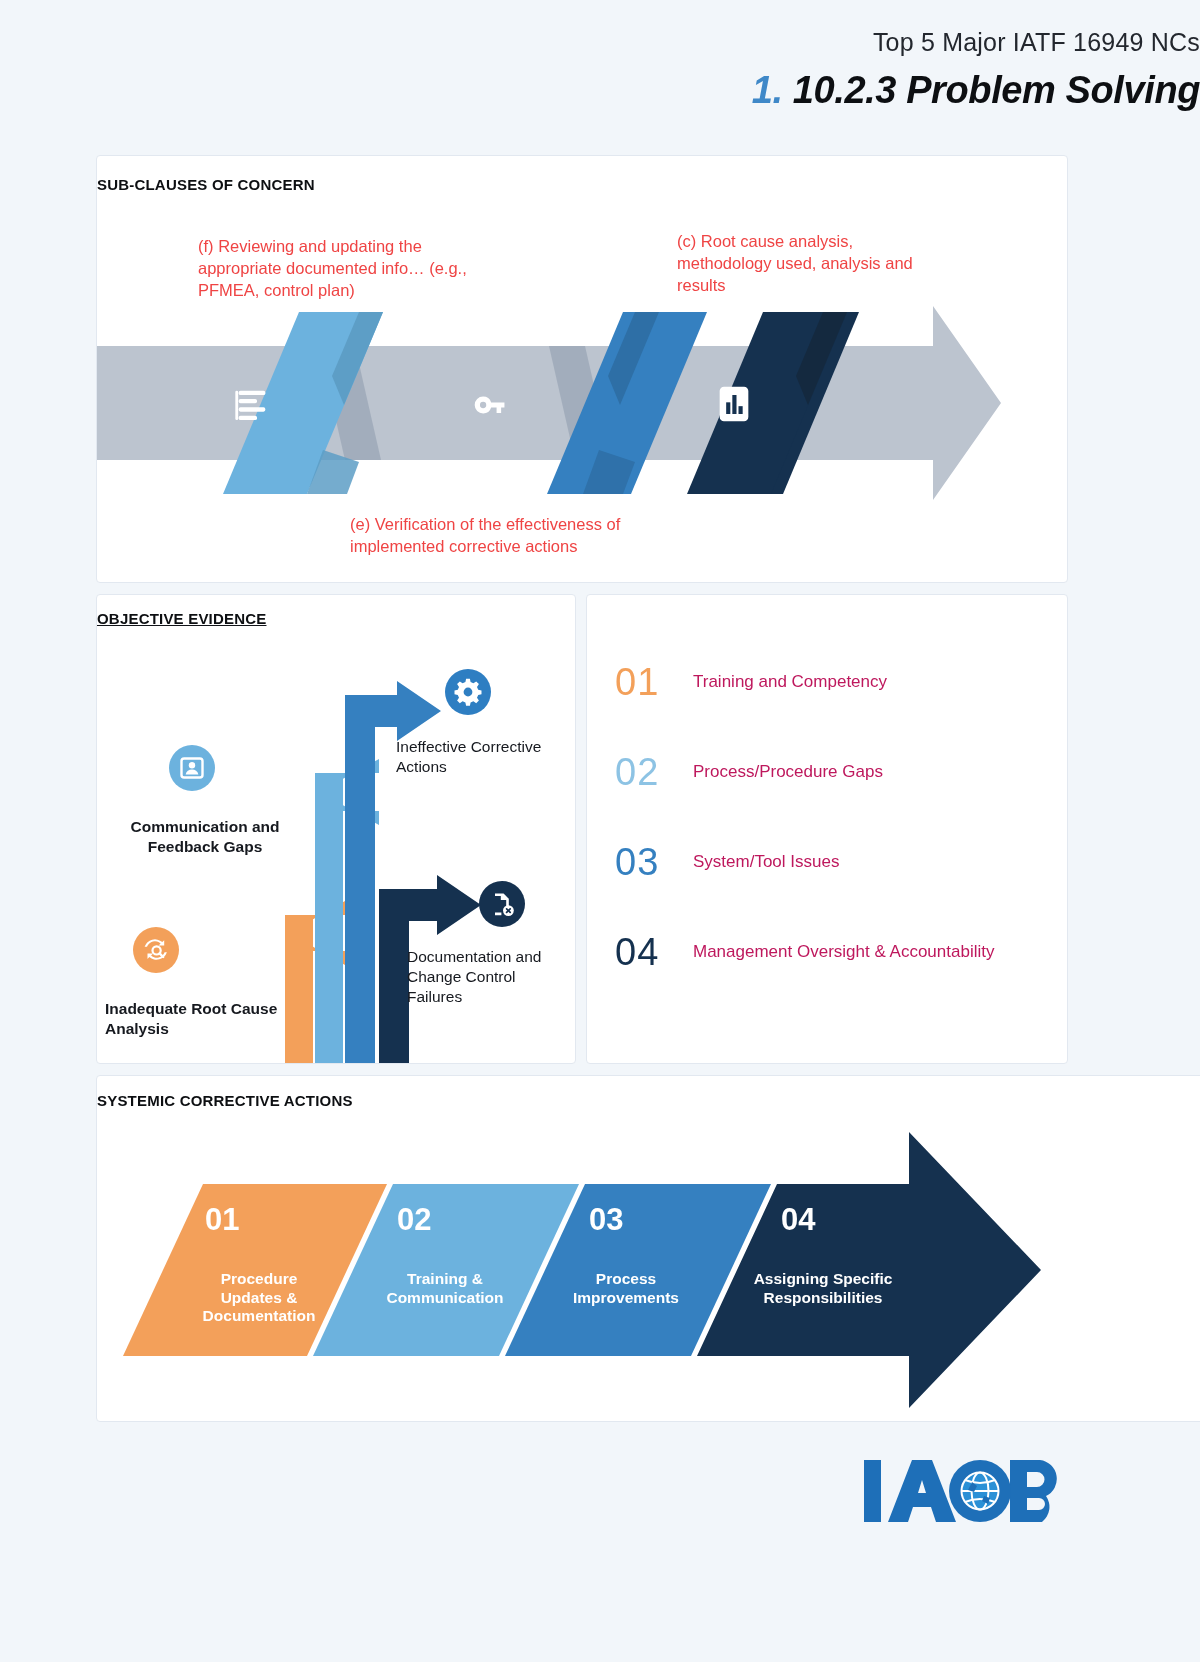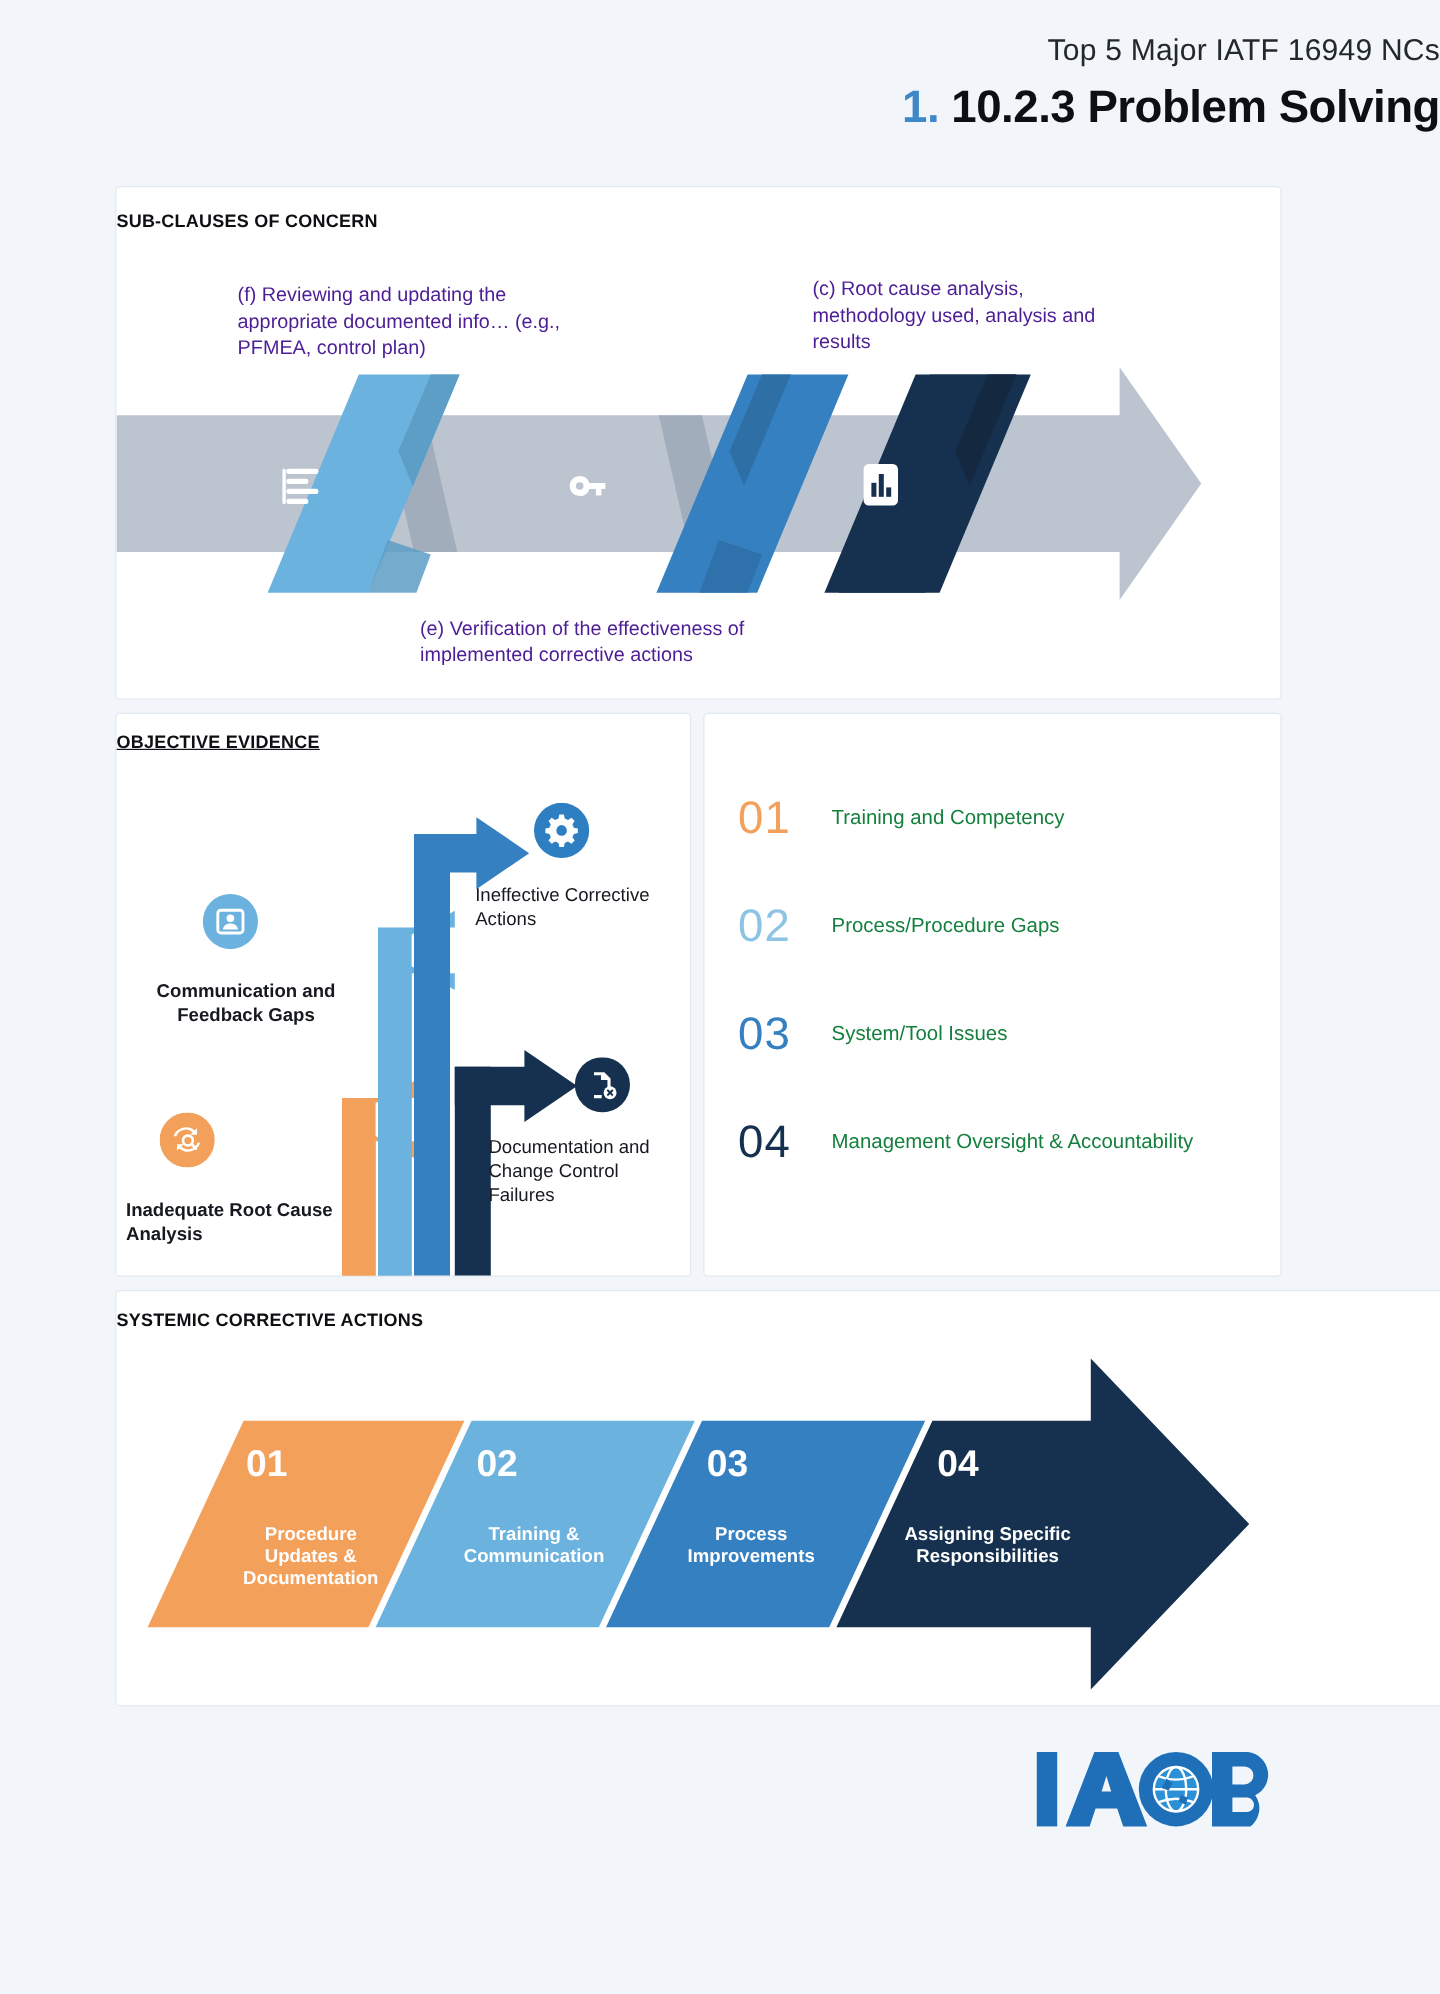--- a/index.html
+++ b/index.html
@@ -14,40 +14,41 @@
   .page { width: 1200px; height: 1662px; position: relative; }
 
   
   .header { text-align: right; padding-top: 28px; }
   .eyebrow {
     font-size: 25px; font-weight: 400; color: #23272e; letter-spacing: .2px;
   }
   .headline {
     font-size: 38px; font-weight: 700; color: #0d0f12; margin-top: 12px;
     letter-spacing: -.4px;
+    font-style: italic;
   }
   .headline .num { color: #3f88c8; }
 
   
   .card {
     position: absolute; background: #ffffff;
     border: 1px solid #e2e8f0; border-radius: 4px;
     overflow: hidden;
   }
   .card-title {
     font-size: 15px; font-weight: 700;
     letter-spacing: .2px; color: #0d0f12;
   }
 
   
   #card-subclauses { left: 96px; top: 155px; width: 972px; height: 428px; }
   #card-subclauses .card-title { margin-top: 20px; }
   .sc-stage { position: absolute; left: 0; top: 0; width: 970px; height: 426px; }
   .sc-label {
-    position: absolute; font-size: 16.5px; line-height: 1.33; color: #4c1d95;
+    position: absolute; font-size: 16.5px; line-height: 1.33; color: #ef4444;
   }
   #sc-label-f { left: 101px; top: 80px; width: 300px; }
   #sc-label-c { left: 580px; top: 75px; width: 240px; }
   #sc-label-e { left: 253px; top: 358px; width: 280px; }
 
   
   #card-objective { left: 96px; top: 594px; width: 480px; height: 470px; text-decoration: underline; }
   #card-objective .card-title { margin-top: 15px; }
   .oe-stage { position: absolute; left: 0; top: 4px; width: 478px; height: 468px; }
   .oe-label {
@@ -61,21 +62,21 @@
 
   
   #card-rootcause { left: 586px; top: 594px; width: 482px; height: 470px; }
   #card-rootcause .card-title { margin-top: 15px; }
   .rc-list { margin-top: 42px; padding-left: 28px; }
   .rc-row { display: flex; align-items: center; height: 90px; }
   .rc-num {
     font-size: 38px; font-weight: 400; width: 78px; flex: 0 0 78px;
     letter-spacing: 1px; line-height: 1;
   }
-  .rc-text { font-size: 17px; font-weight: 400; color: #15803d; }
+  .rc-text { font-size: 17px; font-weight: 400; color: #be185d; }
 
   
   #card-systemic { left: 96px; top: 1075px; width: 1124px; height: 347px; }
   #card-systemic .card-title { margin-top: 16px; }
   .sca-stage { position: absolute; left: 0; top: 0; width: 970px; height: 345px; }
   .sca-num {
     position: absolute; font-size: 31px; font-weight: 700; color: #fff; line-height: 1;
   }
   .sca-txt {
     position: absolute; font-size: 15.5px; font-weight: 700; color: #fff;

